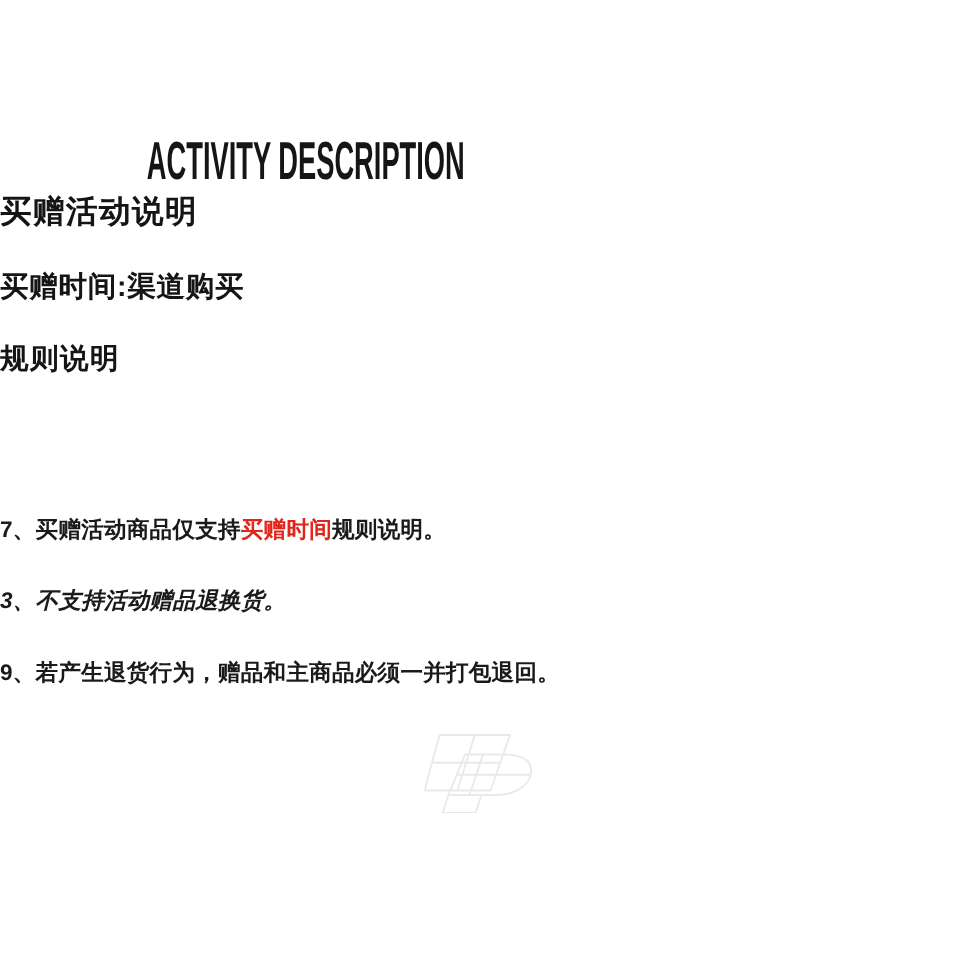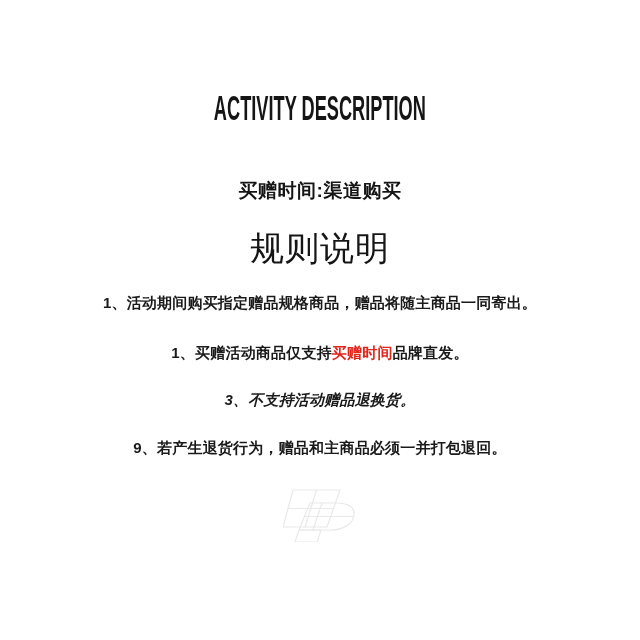--- a/index.html
+++ b/index.html
@@ -12,21 +12,20 @@
   }
   .page {
     position: absolute;
     inset: 0;
     background: #ffffff;
   }
   .center-text {
     position: absolute;
     left: 0;
     right: 0;
-    text-align: center;
     color: #111111;
     white-space: nowrap;
   }
   .title-en {
     top: 92px;
     height: 32px;
     line-height: 32px;
   }
   .title-en > span {
     display: inline-block;
@@ -46,22 +45,22 @@
   }
   .validity {
     top: 178px;
     font-size: 19px;
     font-weight: 700;
     letter-spacing: 0.5px;
     color: #151515;
   }
   .rules-heading {
     top: 226px;
-    font-size: 34px;
-    font-weight: 400;
+    font-size: 19px;
+    font-weight: 700;
     letter-spacing: 1px;
     color: #151515;
   }
   .rule {
     font-size: 15px;
     font-weight: 700;
     letter-spacing: 0.2px;
     color: #1a1a1a;
   }
   .rule-1 { top: 294px; }
@@ -80,28 +79,28 @@
 </style>
 </head>
 <body>
 
 <div class="page">
 
   <div class="center-text title-en">
     <span>ACTIVITY DESCRIPTION</span>
   </div>
 
+  <div class="center-text title-zh">买赠活动说明</div>
 
   <div class="center-text validity">买赠时间:渠道购买</div>
 
   <div class="center-text rules-heading">规则说明</div>
 
-  <div class="center-text rule rule-1">1、活动期间购买指定赠品规格商品，赠品将随主商品一同寄出。</div>
 
-  <div class="center-text rule rule-2"><span>1、买赠活动商品仅支持</span><span class="highlight-red">买赠时间</span><span>品牌直发。</span></div>
+  <div class="center-text rule rule-2"><span>7、买赠活动商品仅支持</span><span class="highlight-red">买赠时间</span><span>规则说明。</span></div>
 
   <div class="center-text rule rule-3">3、不支持活动赠品退换货。</div>
 
   <div class="center-text rule rule-4">9、若产生退货行为，赠品和主商品必须一并打包退回。</div>
 
   <div class="watermark">
     <svg viewBox="0 0 72 54" fill="none" xmlns="http://www.w3.org/2000/svg" stroke="#e9e9e9" stroke-width="1.2" stroke-linejoin="round" stroke-linecap="round">
 
       <path d="M10,2 L57,2 L44,39 L0,39 Z"></path>
       <path d="M33.5,2 L22,39"></path>

